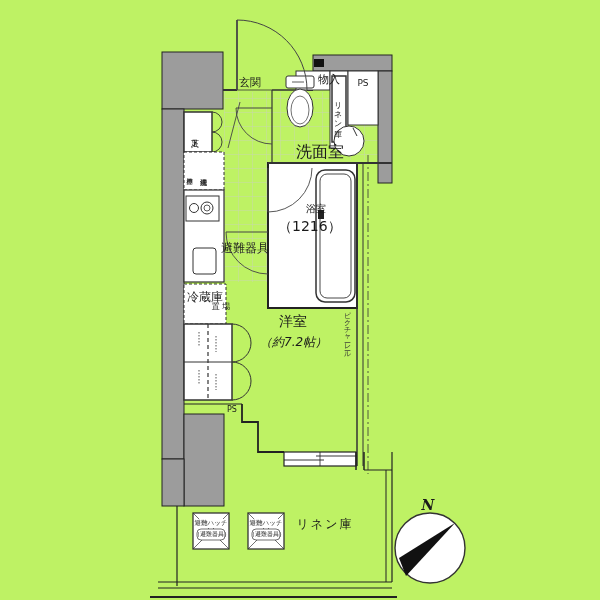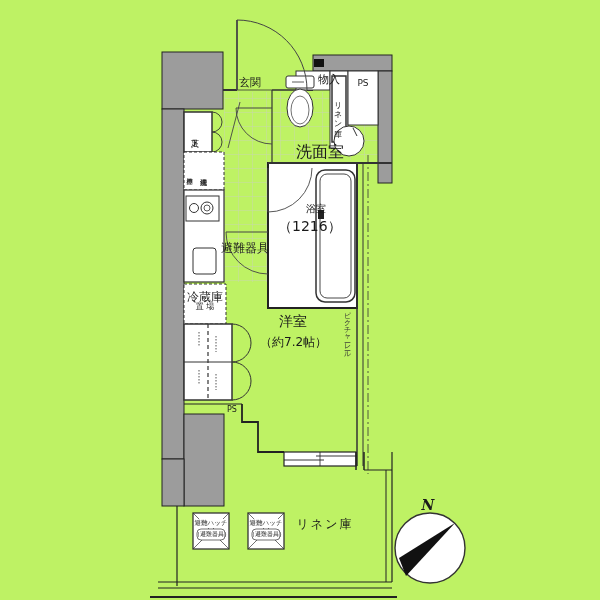--- a/index.html
+++ b/index.html
@@ -176,27 +176,27 @@
 
 <span class="lbl" style="left:296px;top:143px;width:44px;font-size:16px;">洗面室</span>
 
 <span class="lbl vtext tiny" style="left:186px;top:158px;height:30px;font-size:6.5px;">吊戸棚</span>
 
 <span class="lbl vtext tiny" style="left:199px;top:156px;height:34px;font-size:7px;">洗濯機</span>
 
 <span class="lbl" style="left:220px;top:242px;width:50px;font-size:12px;">避難器具</span>
 
 <span class="lbl" style="left:184px;top:291px;width:42px;font-size:12px;">冷蔵庫</span>
-<span class="lbl" style="left:184px;top:302px;width:42px;font-size:8px;">置 場</span>
+<span class="lbl" style="left:200px;top:302px;width:42px;font-size:8px;">置 場</span>
 
 <span class="lbl" style="left:298px;top:203px;width:36px;font-size:10px;">浴室</span>
 <span class="lbl" style="left:278px;top:218px;width:50px;font-size:14px;">（1216）</span>
 
 <span class="lbl" style="left:275px;top:314px;width:36px;font-size:14px;font-family:Liberation Mono, monospace;">洋室</span>
-<span class="lbl" style="left:260px;top:336px;width:66px;font-size:12px;">（約7.2帖）</span>
+<span class="lbl" style="left:260px;top:336px;width:66px;font-size:12px;font-style:italic;">（約7.2帖）</span>
 
 <span class="lbl vtext tiny" style="left:343px;top:296px;height:68px;font-size:7px;color:#333;">ピクチャーレール</span>
 
 <span class="lbl" style="left:224px;top:405px;width:16px;font-size:8px;">PS</span>
 
 <span class="lbl" style="left:292px;top:518px;width:66px;font-size:12px;letter-spacing:2px;">リネン庫</span>
 
 <span class="lbl" style="left:194px;top:520px;width:34px;font-size:6.5px;">避難ハッチ</span>
 <span class="lbl" style="left:194px;top:531px;width:34px;font-size:6px;">（避難器具）</span>
 

